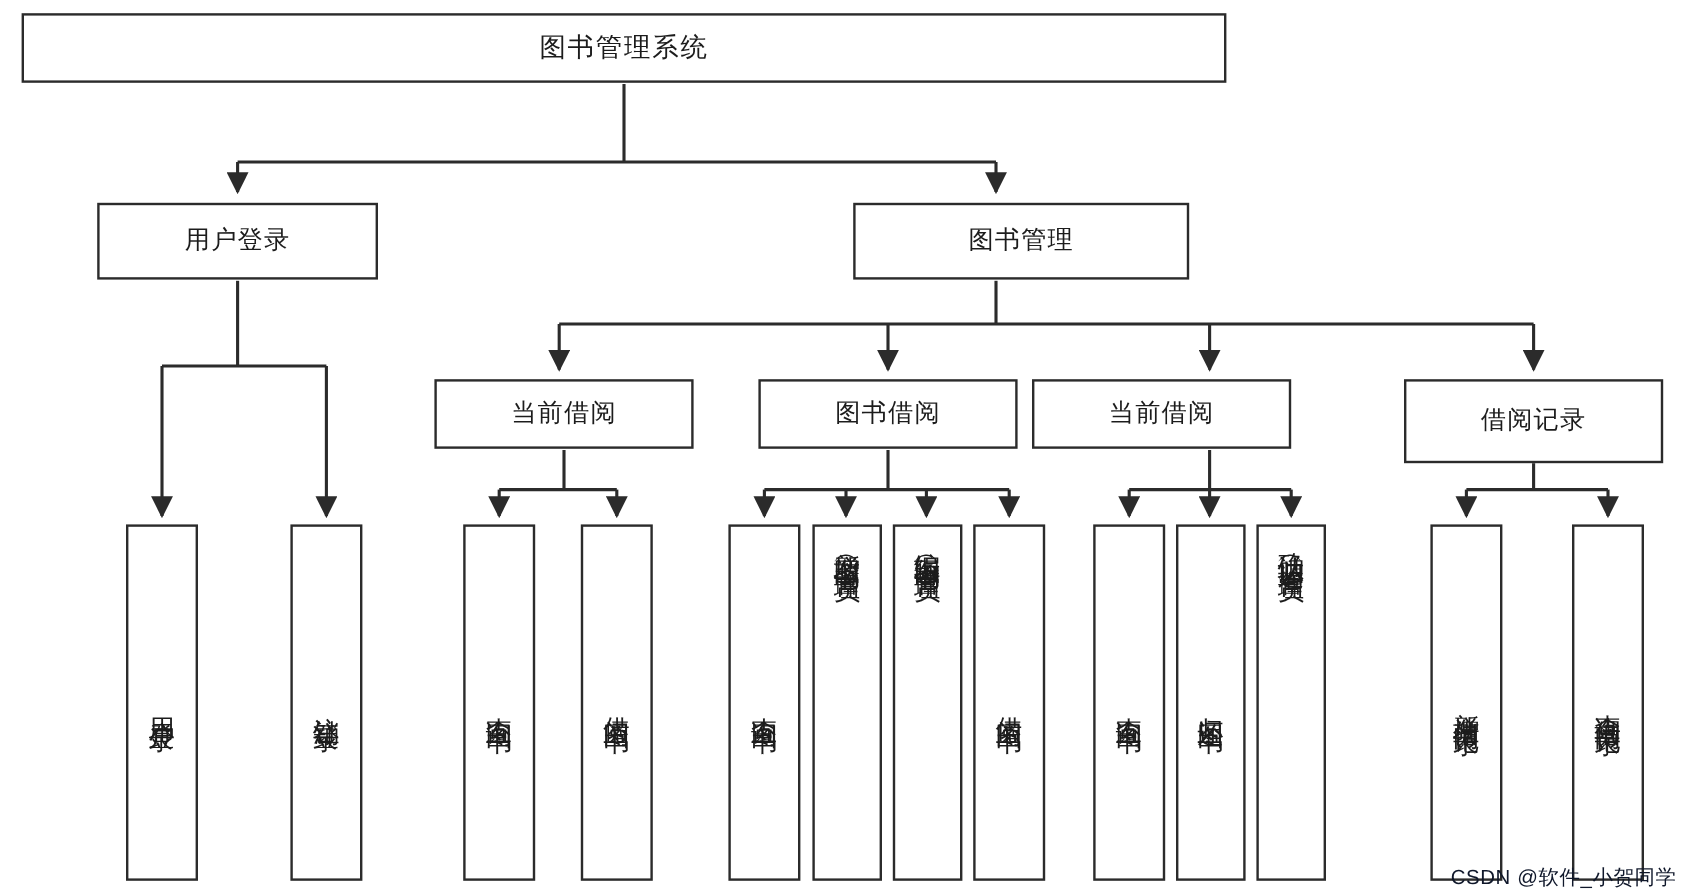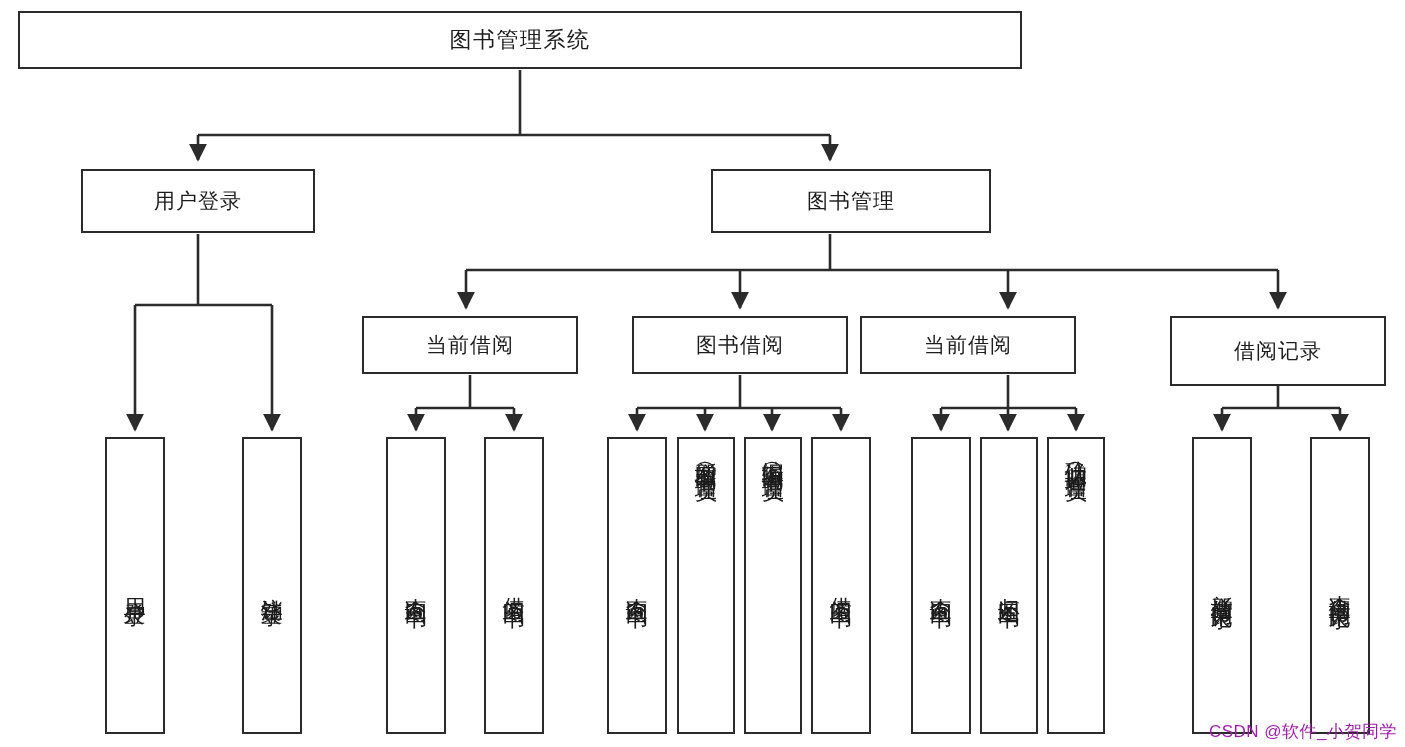--- a/index.html
+++ b/index.html
@@ -64,21 +64,21 @@
     white-space: nowrap;
   }
   .node.vert.top .label {
     align-self: flex-start;
   }
   .watermark {
     position: absolute;
     right: 8px;
     bottom: 4px;
     font-size: 17px;
-    color: #a21caf;
+    color: #0f172a;
     letter-spacing: 0.5px;
     z-index: 5;
     white-space: nowrap;
   }
 </style>
 </head>
 <body>
 
 <div id="canvas">
 

